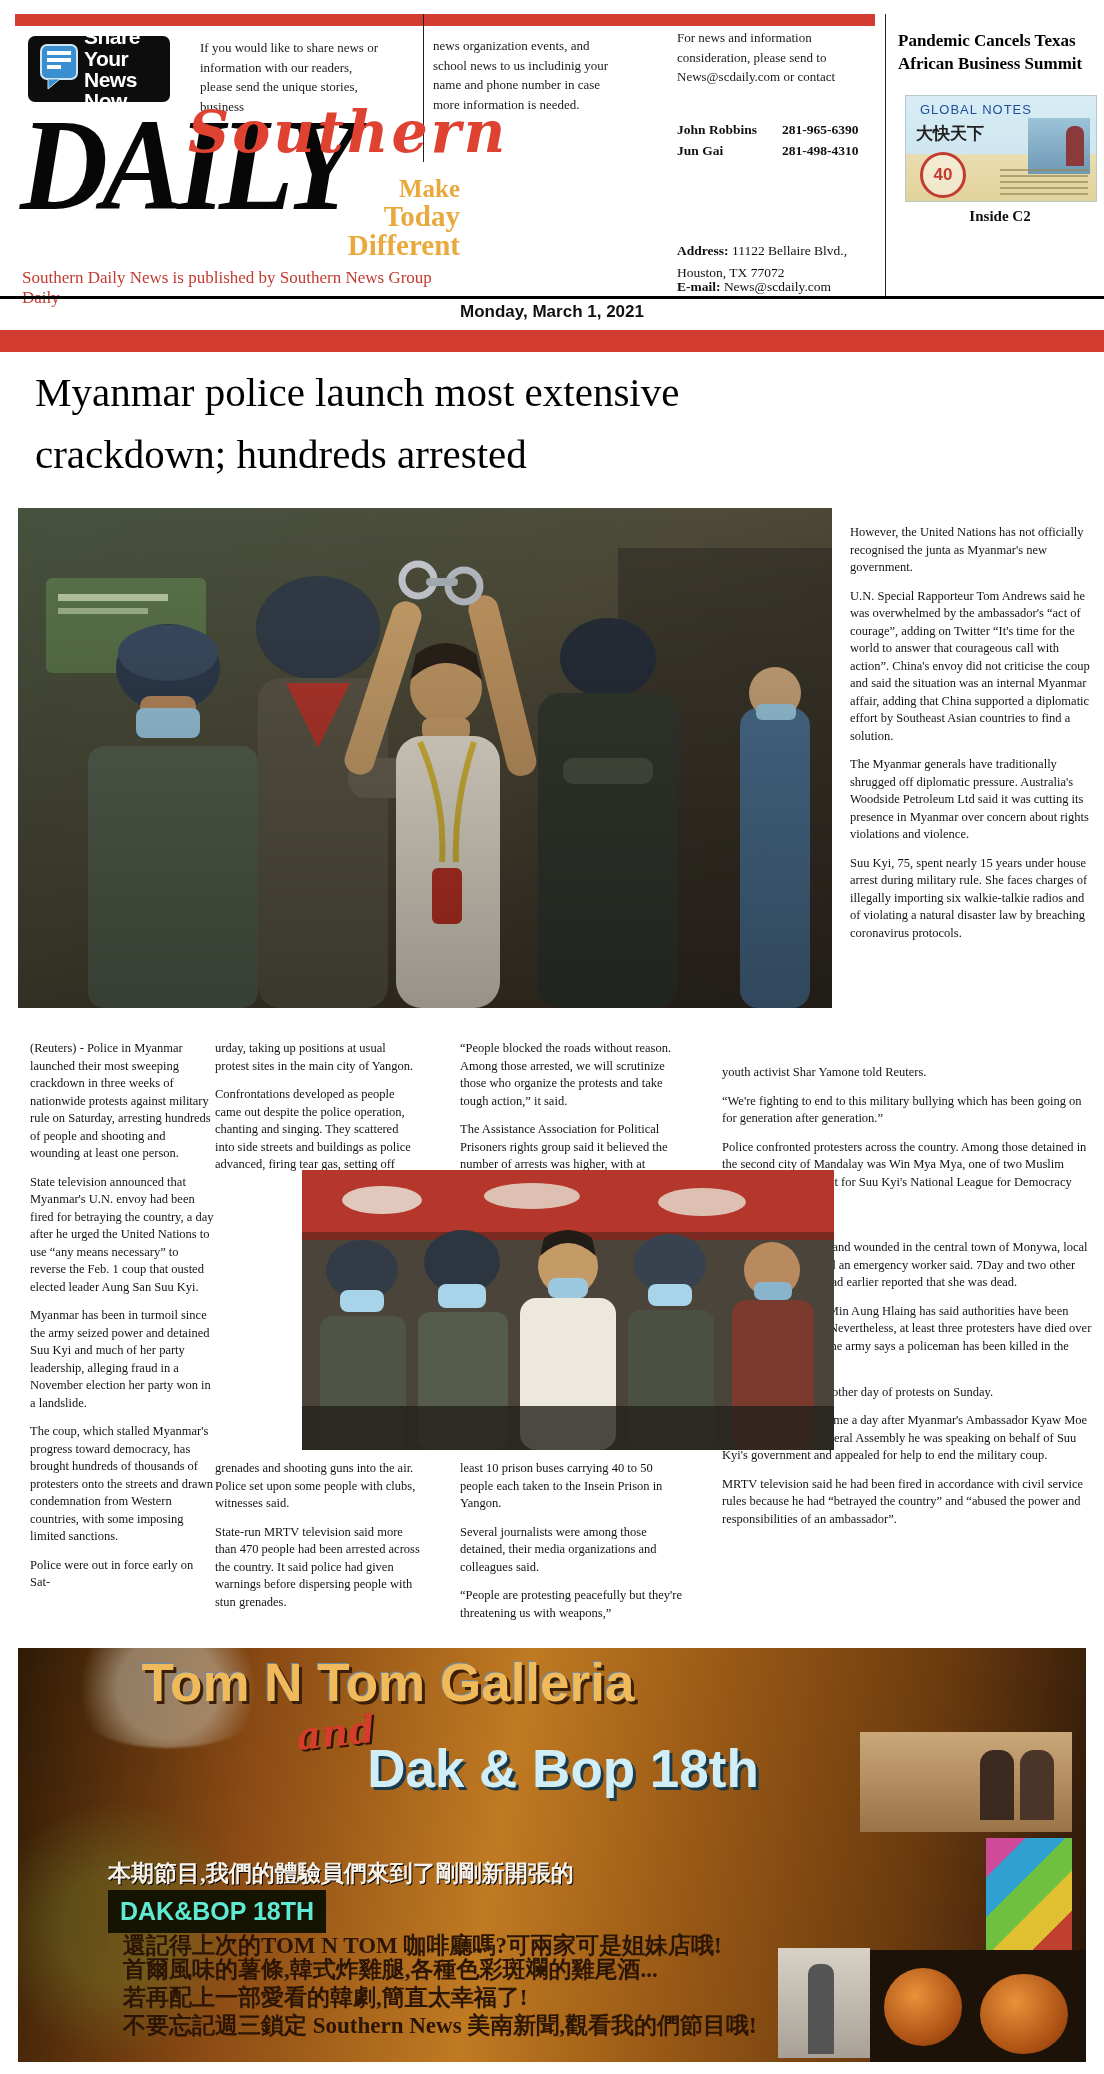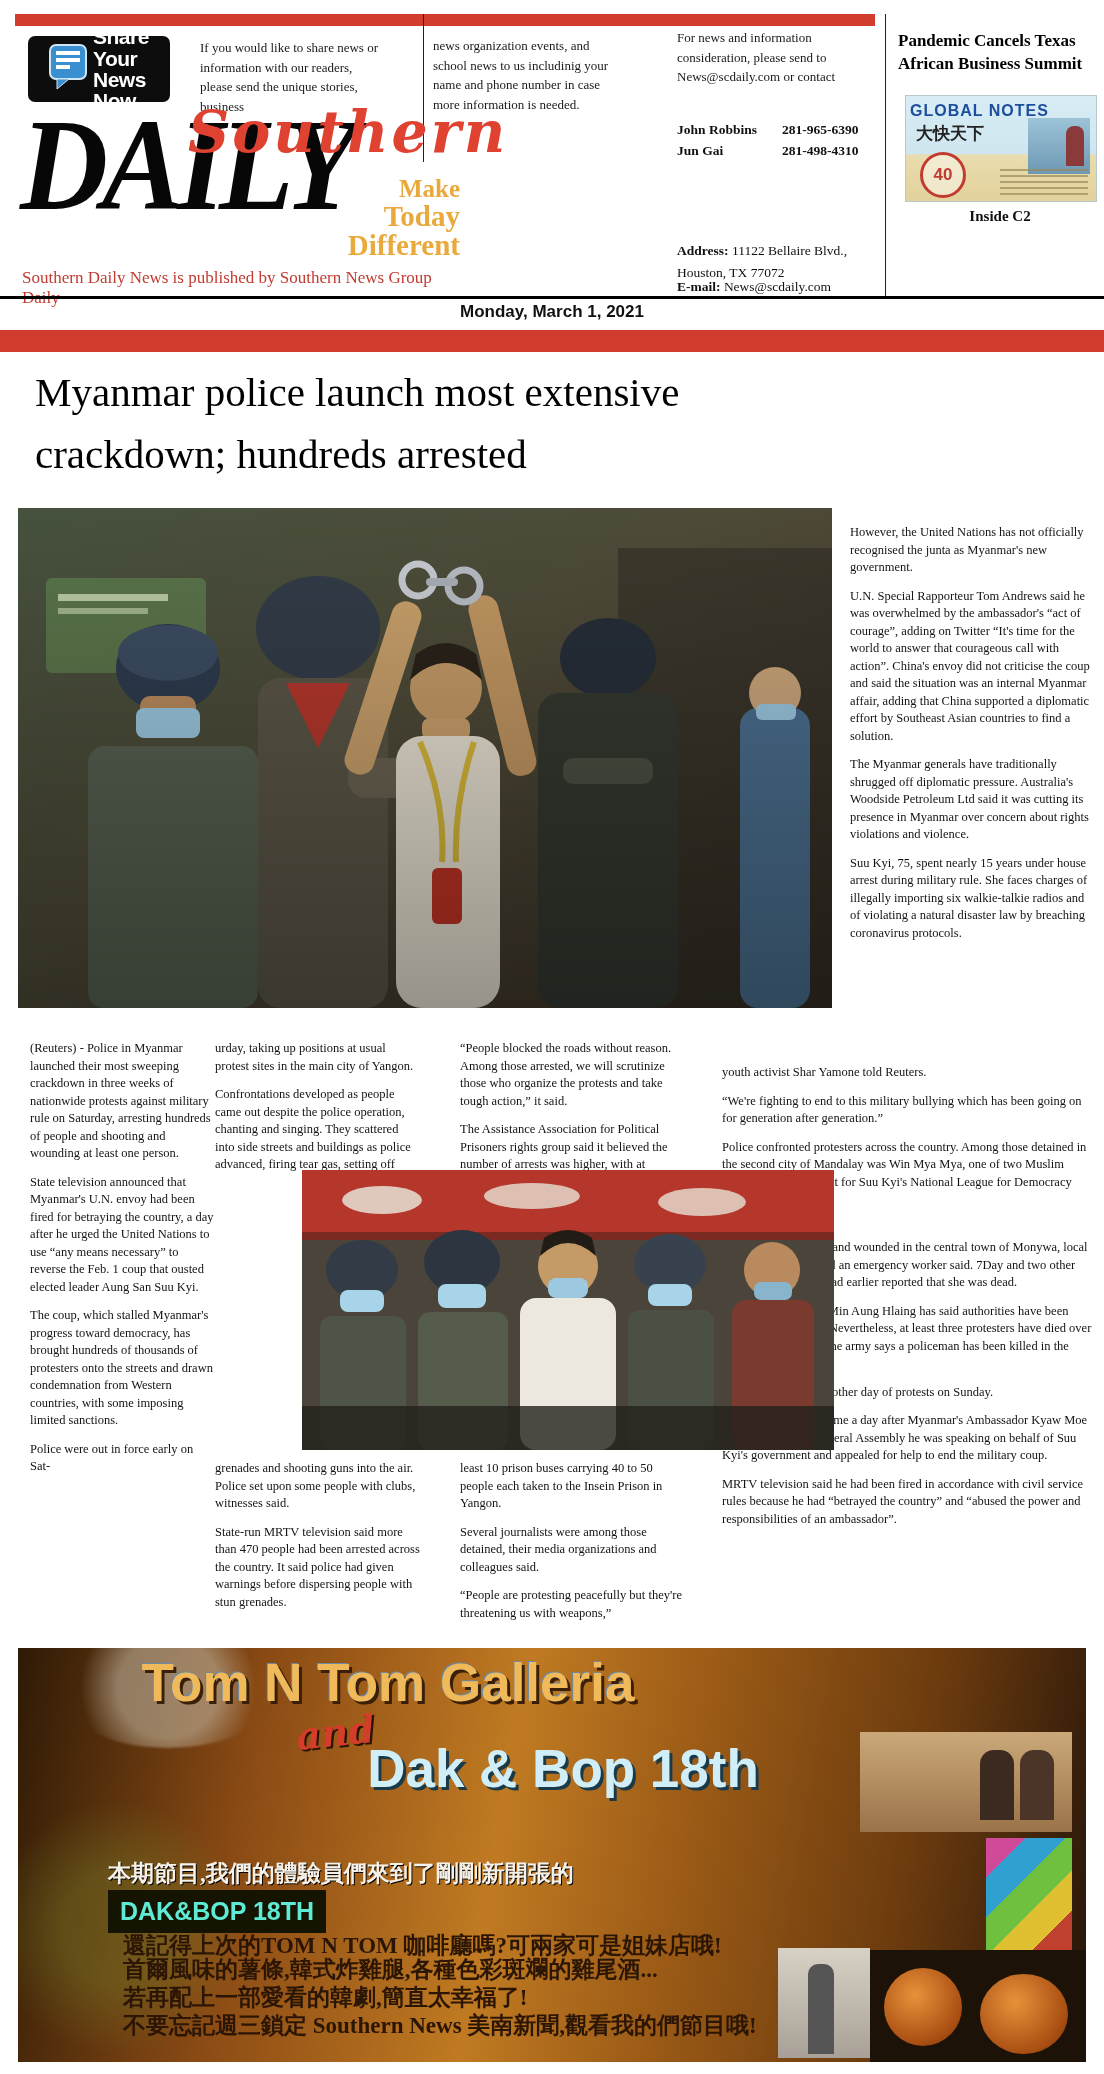--- a/index.html
+++ b/index.html
@@ -3,36 +3,36 @@
 <meta charset="utf-8">
 <style>
   html,body{margin:0;padding:0;background:#e8e8e8;}
   .page{position:relative;width:1104px;height:2074px;background:#ffffff;margin:0 auto;
         font-family:"Liberation Serif",serif;color:#111;overflow:hidden;}
   .abs{position:absolute;}
 
   
   .topbar{left:15px;top:14px;width:860px;height:12px;background:#d23b2f;}
   .share-badge{left:28px;top:36px;width:142px;height:66px;background:#0d0d0d;border-radius:7px;
-               display:flex;align-items:center;gap:6px;padding:4px 21px;box-sizing:border-box;}
+               display:flex;align-items:center;gap:6px;padding:4px 12px;box-sizing:border-box;}
   .share-text{color:#fff;font-family:"Liberation Sans",sans-serif;font-weight:bold;
               font-size:21px;line-height:1.02;letter-spacing:-.5px;}
   .hnote{font-size:13px;line-height:1.5;color:#1a1a1a;}
   .vline{width:1px;background:#222;}
   .contact-row{display:flex;font-weight:bold;font-size:13.5px;line-height:1.55;}
   .contact-row .cname{width:105px;}
   .staff-line{font-size:13.5px;line-height:1.6;}
   .staff-line b{font-weight:bold;}
   .side-head{font-weight:bold;font-size:17px;line-height:1.35;color:#000;}
   .inside{font-weight:bold;font-size:15px;text-align:center;}
 
   .gnote{left:905px;top:95px;width:190px;height:105px;background:linear-gradient(180deg,#d8edf5 0%,#cfe6f0 55%,#e9dcae 56%,#e2d29c 100%);
          border:1px solid #b8c8cc;overflow:hidden;}
-  .gnote .gn-title{position:absolute;left:4px;top:6px;font-family:"Liberation Sans",sans-serif;
-         font-weight:bold;font-size:16px;color:#1d4e9e;letter-spacing:1px;}
+  .gnote .gn-title{position:absolute;left:14px;top:6px;font-family:"Liberation Sans",sans-serif;
+         font-weight:normal;font-size:13px;color:#1d4e9e;letter-spacing:1px;}
   .gnote .gn-cn{position:absolute;left:10px;top:26px;font-size:17px;font-weight:bold;color:#222;}
   .gnote .gn-seal{position:absolute;left:14px;top:56px;width:40px;height:40px;border-radius:50%;
          border:3px solid #c23b30;color:#c23b30;font-weight:bold;font-family:"Liberation Sans",sans-serif;
          font-size:17px;display:flex;align-items:center;justify-content:center;background:rgba(255,255,255,.45);}
   .gnote .gn-photo{position:absolute;right:6px;top:22px;width:62px;height:56px;background:linear-gradient(180deg,#9cc3d8,#6e99b4);}
   .gnote .gn-person{position:absolute;right:12px;top:30px;width:18px;height:40px;background:#8a3a3a;border-radius:8px 8px 0 0;}
   .gnote .gn-lines{position:absolute;right:8px;bottom:6px;width:88px;height:26px;
          background:repeating-linear-gradient(180deg,#9a8a5a 0 2px,transparent 2px 6px);opacity:.7;}
 
   
@@ -237,20 +237,21 @@
   <p>However, the United Nations has not officially recognised the junta as Myanmar's new government.</p>
       <p>U.N. Special Rapporteur Tom Andrews said he was overwhelmed by the ambassador's “act of courage”, adding on Twitter “It's time for the world to answer that courageous call with action”. China's envoy did not criticise the coup and said the situation was an internal Myanmar affair, adding that China supported a diplomatic effort by Southeast Asian countries to find a solution.</p>
       <p>The Myanmar generals have traditionally shrugged off diplomatic pressure. Australia's Woodside Petroleum Ltd said it was cutting its presence in Myanmar over concern about rights violations and violence.</p>
       <p>Suu Kyi, 75, spent nearly 15 years under house arrest during military rule. She faces charges of illegally importing six walkie-talkie radios and of violating a natural disaster law by breaching coronavirus protocols.</p>
     </div>
 
   <div class="abs col c1">
 
   <p>(Reuters) - Police in Myanmar launched their most sweeping crackdown in three weeks of nationwide protests against military rule on Saturday, arresting hundreds of people and shooting and wounding at least one person.</p>
       <p>State television announced that Myanmar's U.N. envoy had been fired for betraying the country, a day after he urged the United Nations to use “any means necessary” to reverse the Feb. 1 coup that ousted elected leader Aung San Suu Kyi.</p>
+      <p>Myanmar has been in turmoil since the army seized power and detained Suu Kyi and much of her party leadership, alleging fraud in a November election her party won in a landslide.</p>
       <p>The coup, which stalled Myanmar's progress toward democracy, has brought hundreds of thousands of protesters onto the streets and drawn condemnation from Western countries, with some imposing limited sanctions.</p>
       <p>Police were out in force early on Sat-</p>
     </div>
   <div class="abs col c2a">
 
   <p>urday, taking up positions at usual protest sites in the main city of Yangon.</p>
       <p>Confrontations developed as people came out despite the police operation, chanting and singing. They scattered into side streets and buildings as police advanced, firing tear gas, setting off</p>
     </div>
   <div class="abs col c2b">
 

